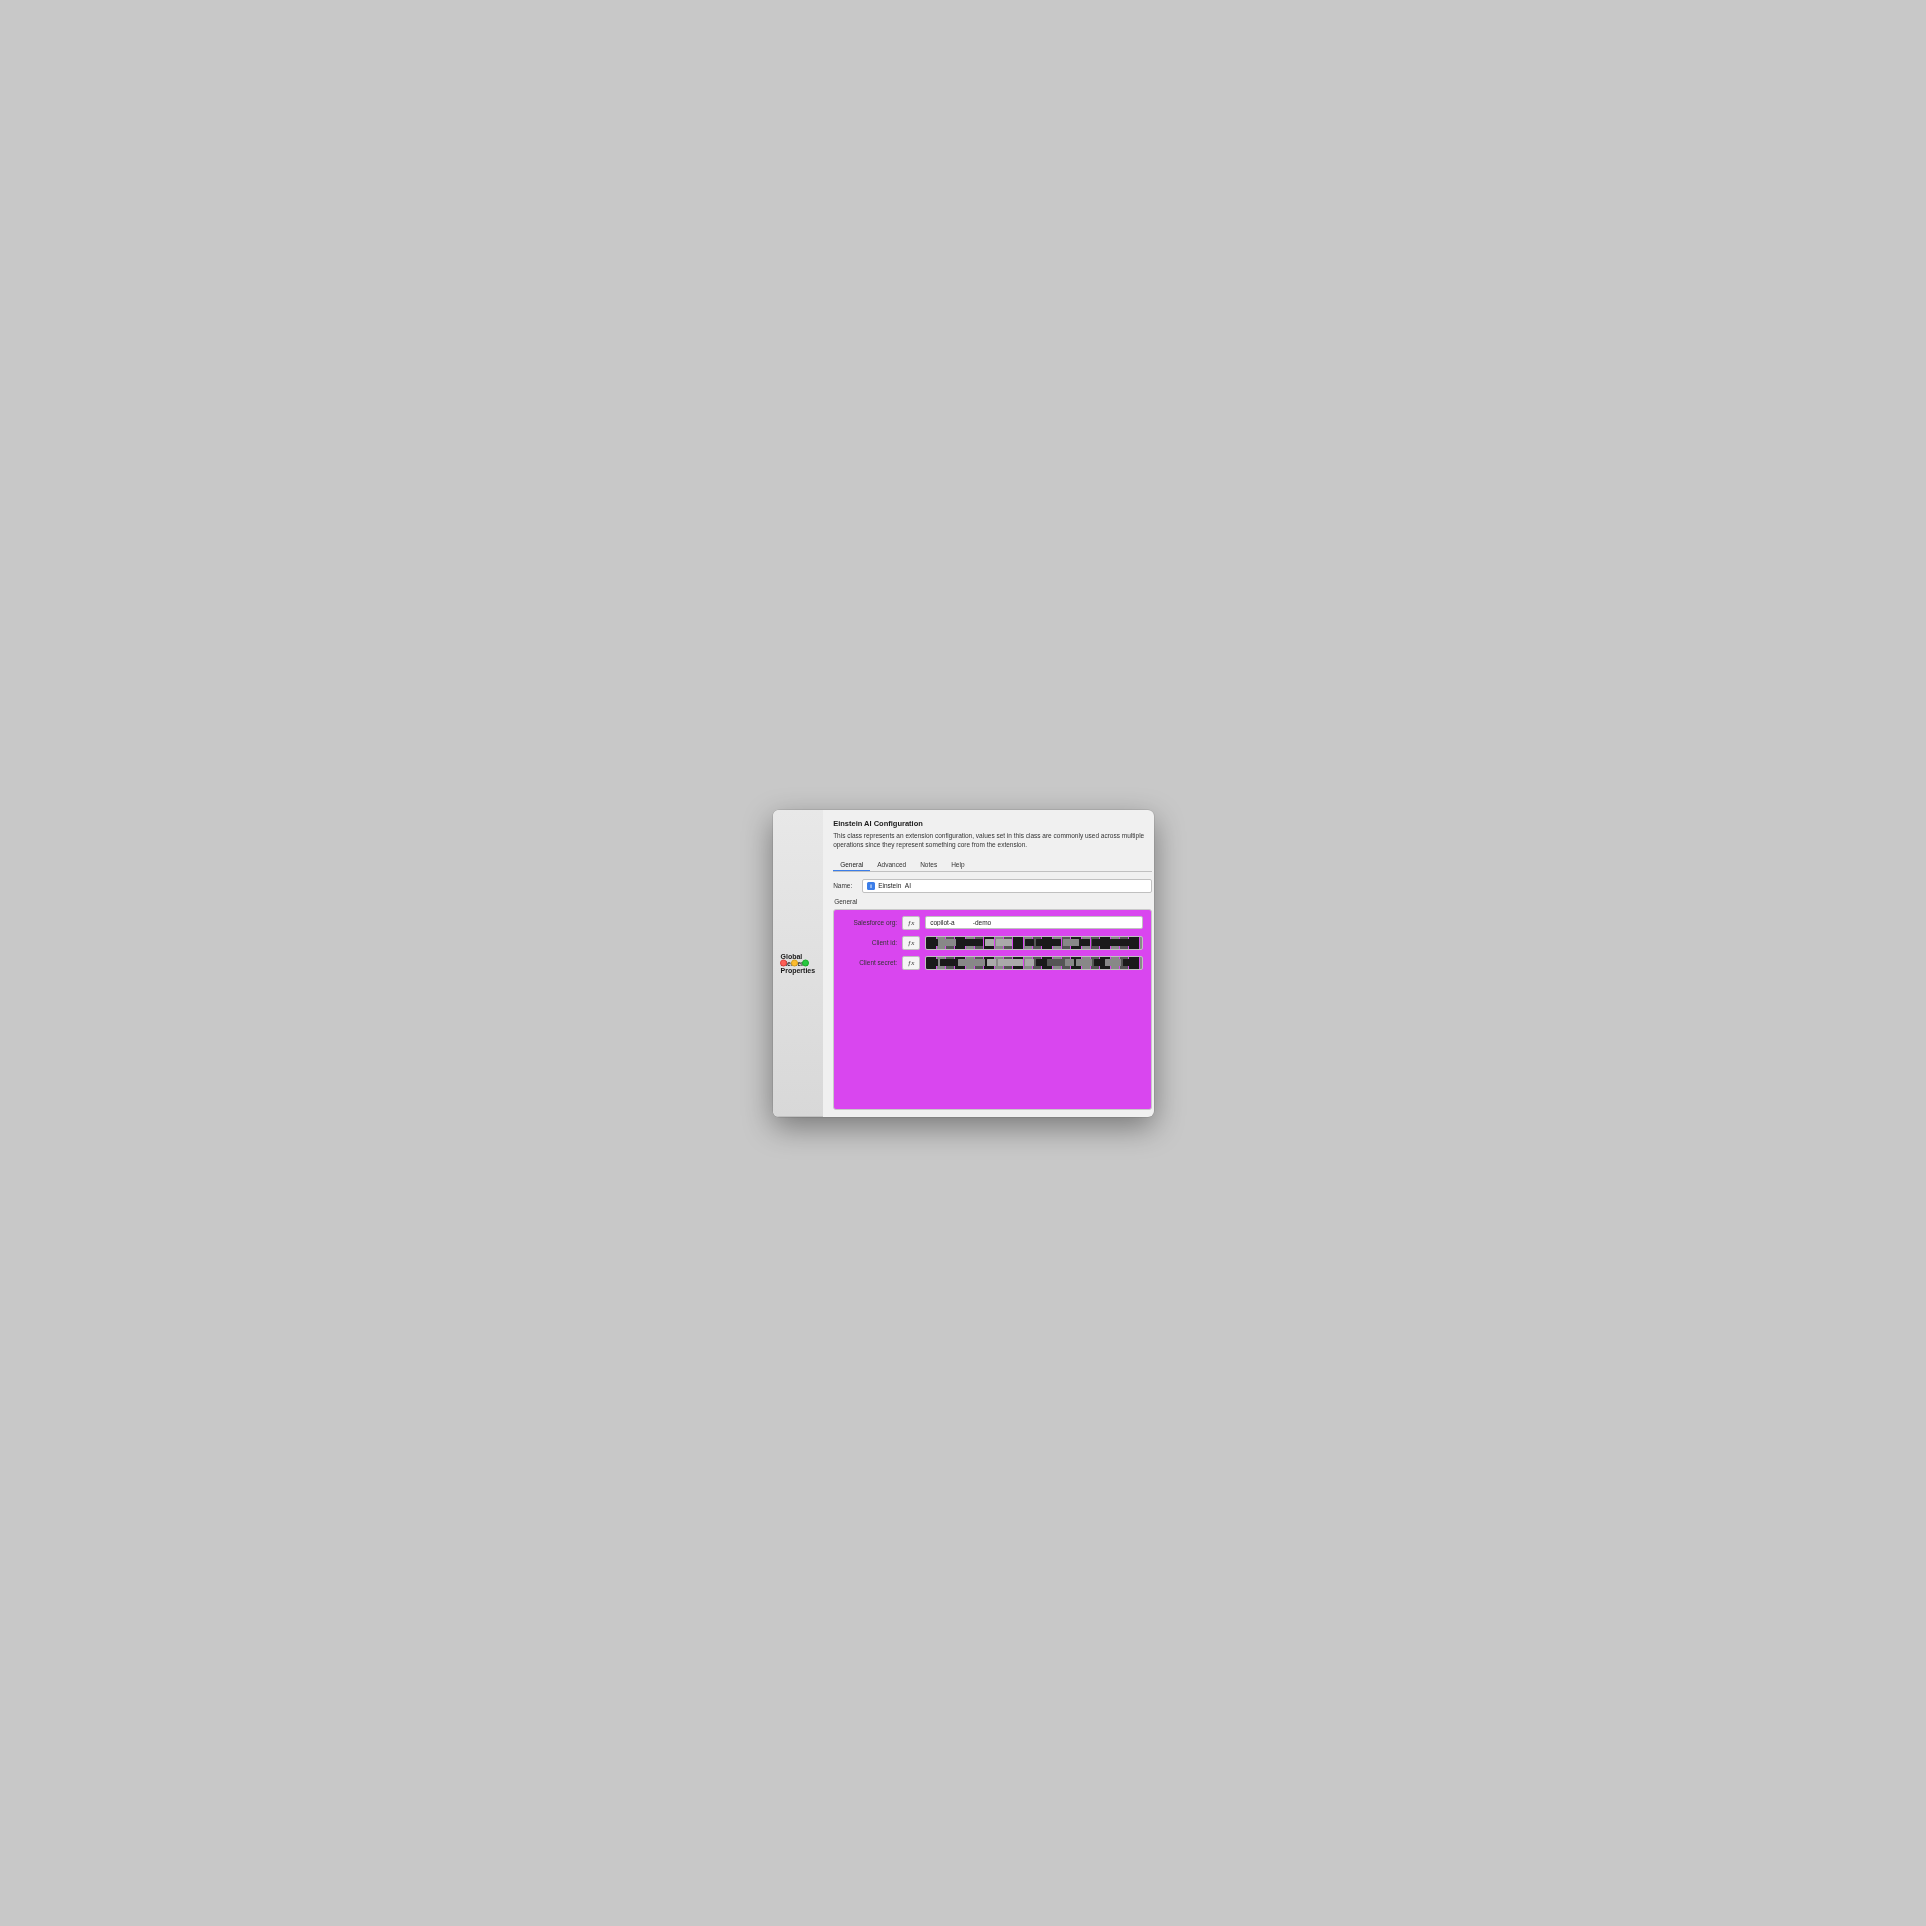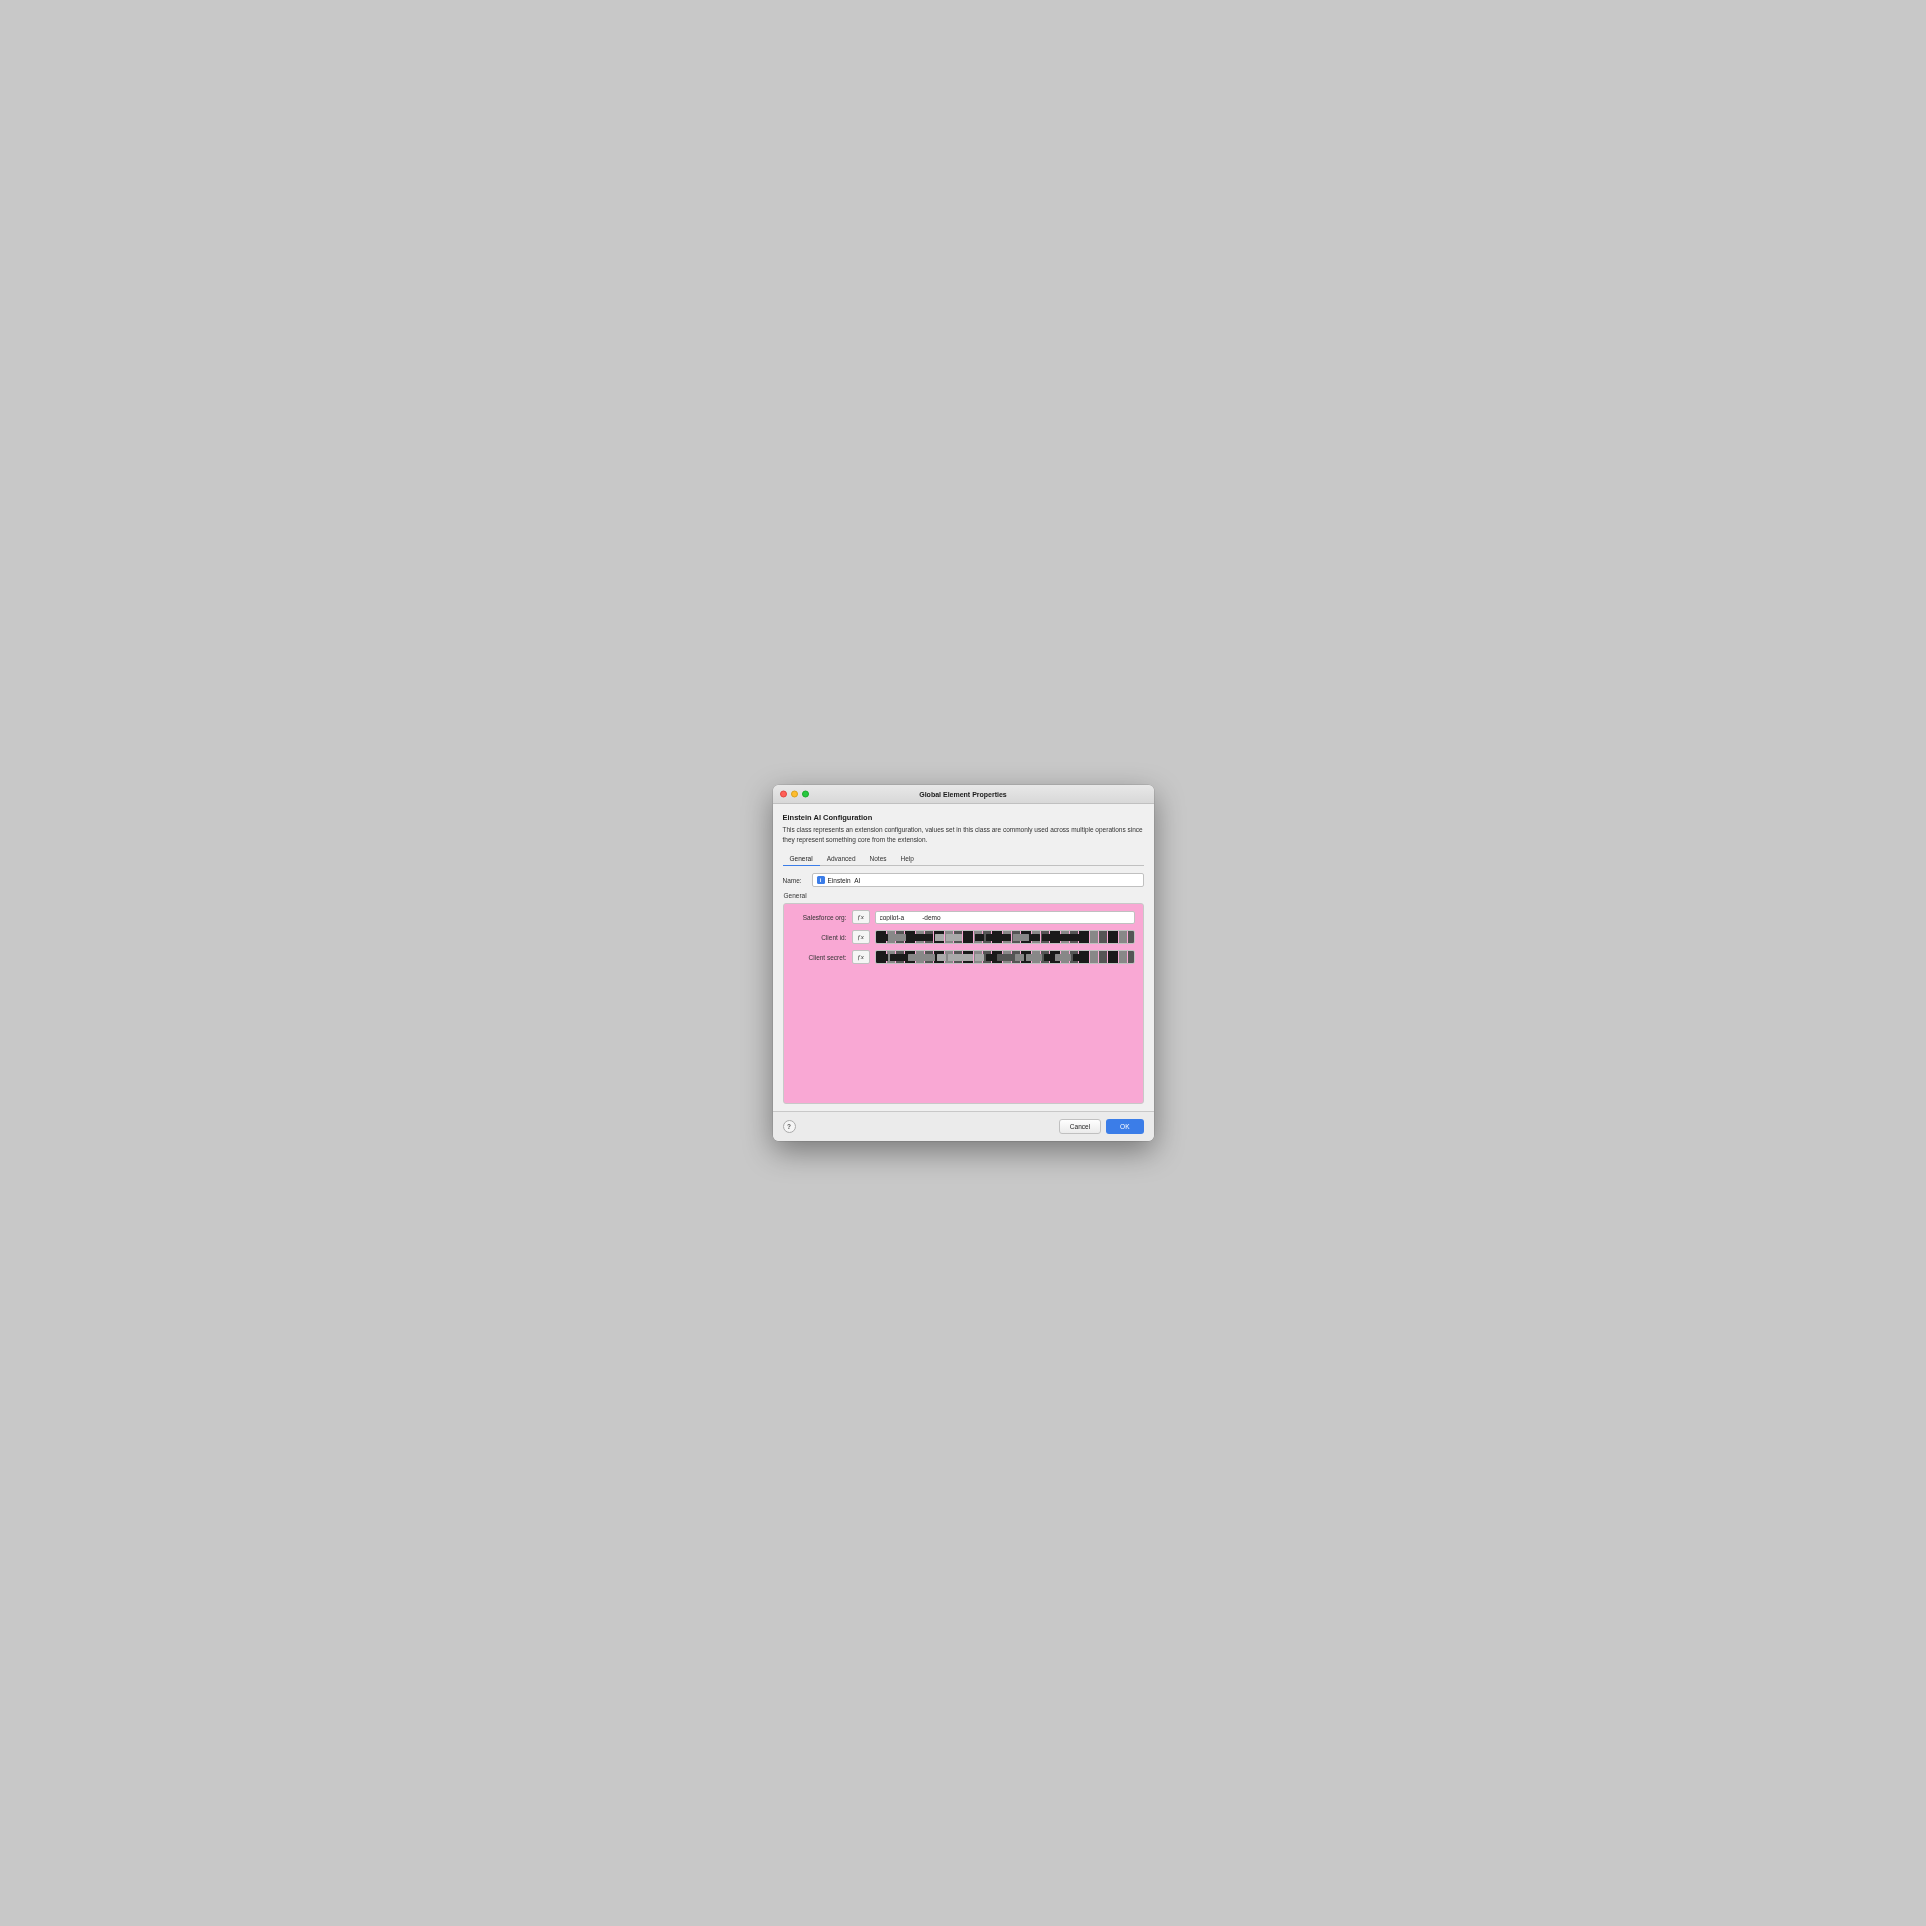--- a/index.html
+++ b/index.html
@@ -18,21 +18,21 @@
       padding: 10px;
     }
 
     .dialog {
       background: #f0f0f0;
       border-radius: 6px;
       width: 381px;
       box-shadow: 0 10px 30px rgba(0,0,0,0.4), 0 0 0 0.5px rgba(0,0,0,0.15);
       overflow: hidden;
       display: flex;
-      flex-direction: column;
+      flex-direction: row;
     }
 
     .title-bar {
       background: linear-gradient(to bottom, #e8e8e8, #d8d8d8);
       padding: 6px 8px 5px;
       display: flex;
       align-items: center;
       justify-content: center;
       position: relative;
       border-bottom: 0.5px solid #c0c0c0;
@@ -177,21 +177,21 @@
       font-size: 6.5px;
       color: #333;
       font-weight: 500;
       margin-bottom: 4px;
       padding-left: 1px;
     }
 
     .fields-container {
       border: 0.5px solid #c8c8c8;
       border-radius: 3px;
-      background: #f9a8d4;
+      background: #d946ef;
       padding: 6px 8px;
       flex: 1;
       min-height: 201px;
     }
 
     .field-row {
       display: flex;
       align-items: center;
       margin-bottom: 6px;
       gap: 5px;

